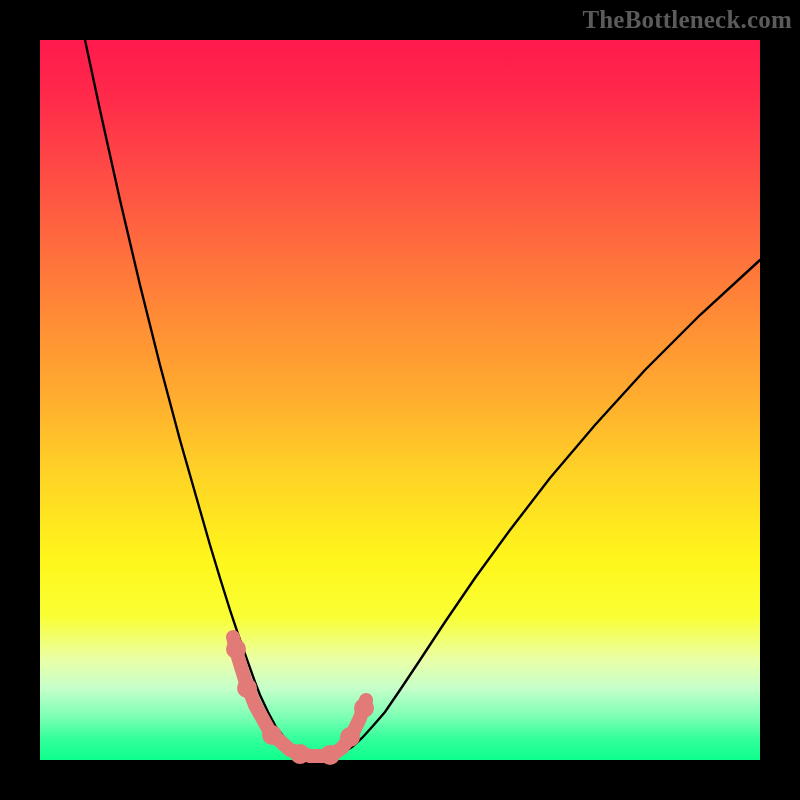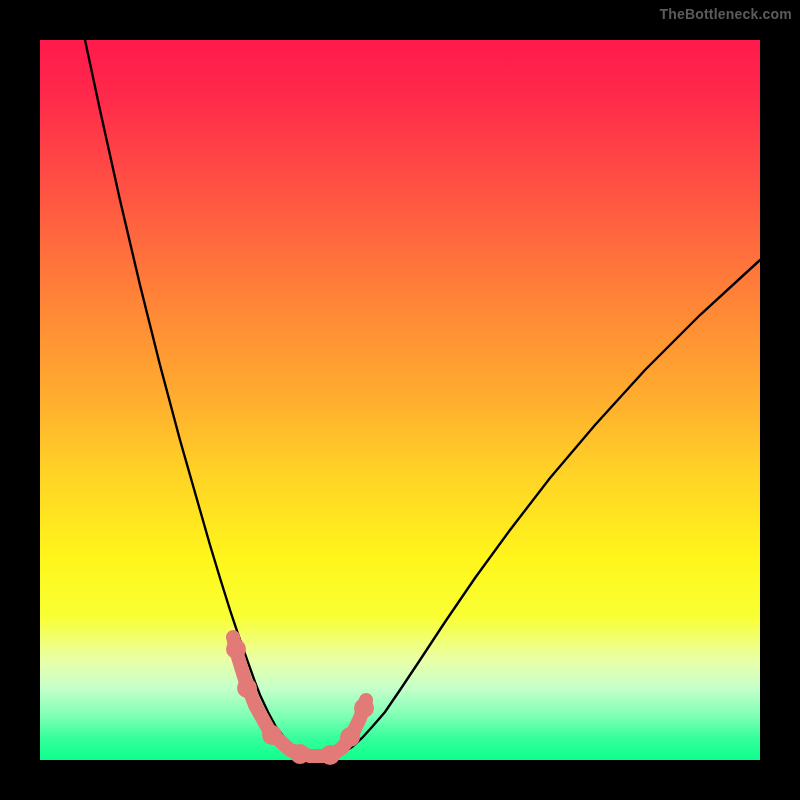--- a/index.html
+++ b/index.html
@@ -40,25 +40,26 @@
       #c6ffca 90%,
       #7cffb4 94%,
       #35ff9c 97%,
       #0eff8d 100%
     );
   }
   .watermark {
     position: absolute;
     top: 6px;
     right: 8px;
-    font-size: 14px;
+    font-size: 25px;
     font-weight: 600;
     color: #5b5b5b;
     letter-spacing: 0.2px;
     user-select: none;
+    font-family: Liberation Serif, serif;
   }
   svg.curves {
     position: absolute;
     left: 0;
     top: 0;
     width: 720px;
     height: 720px;
     overflow: visible;
   }
 </style>

